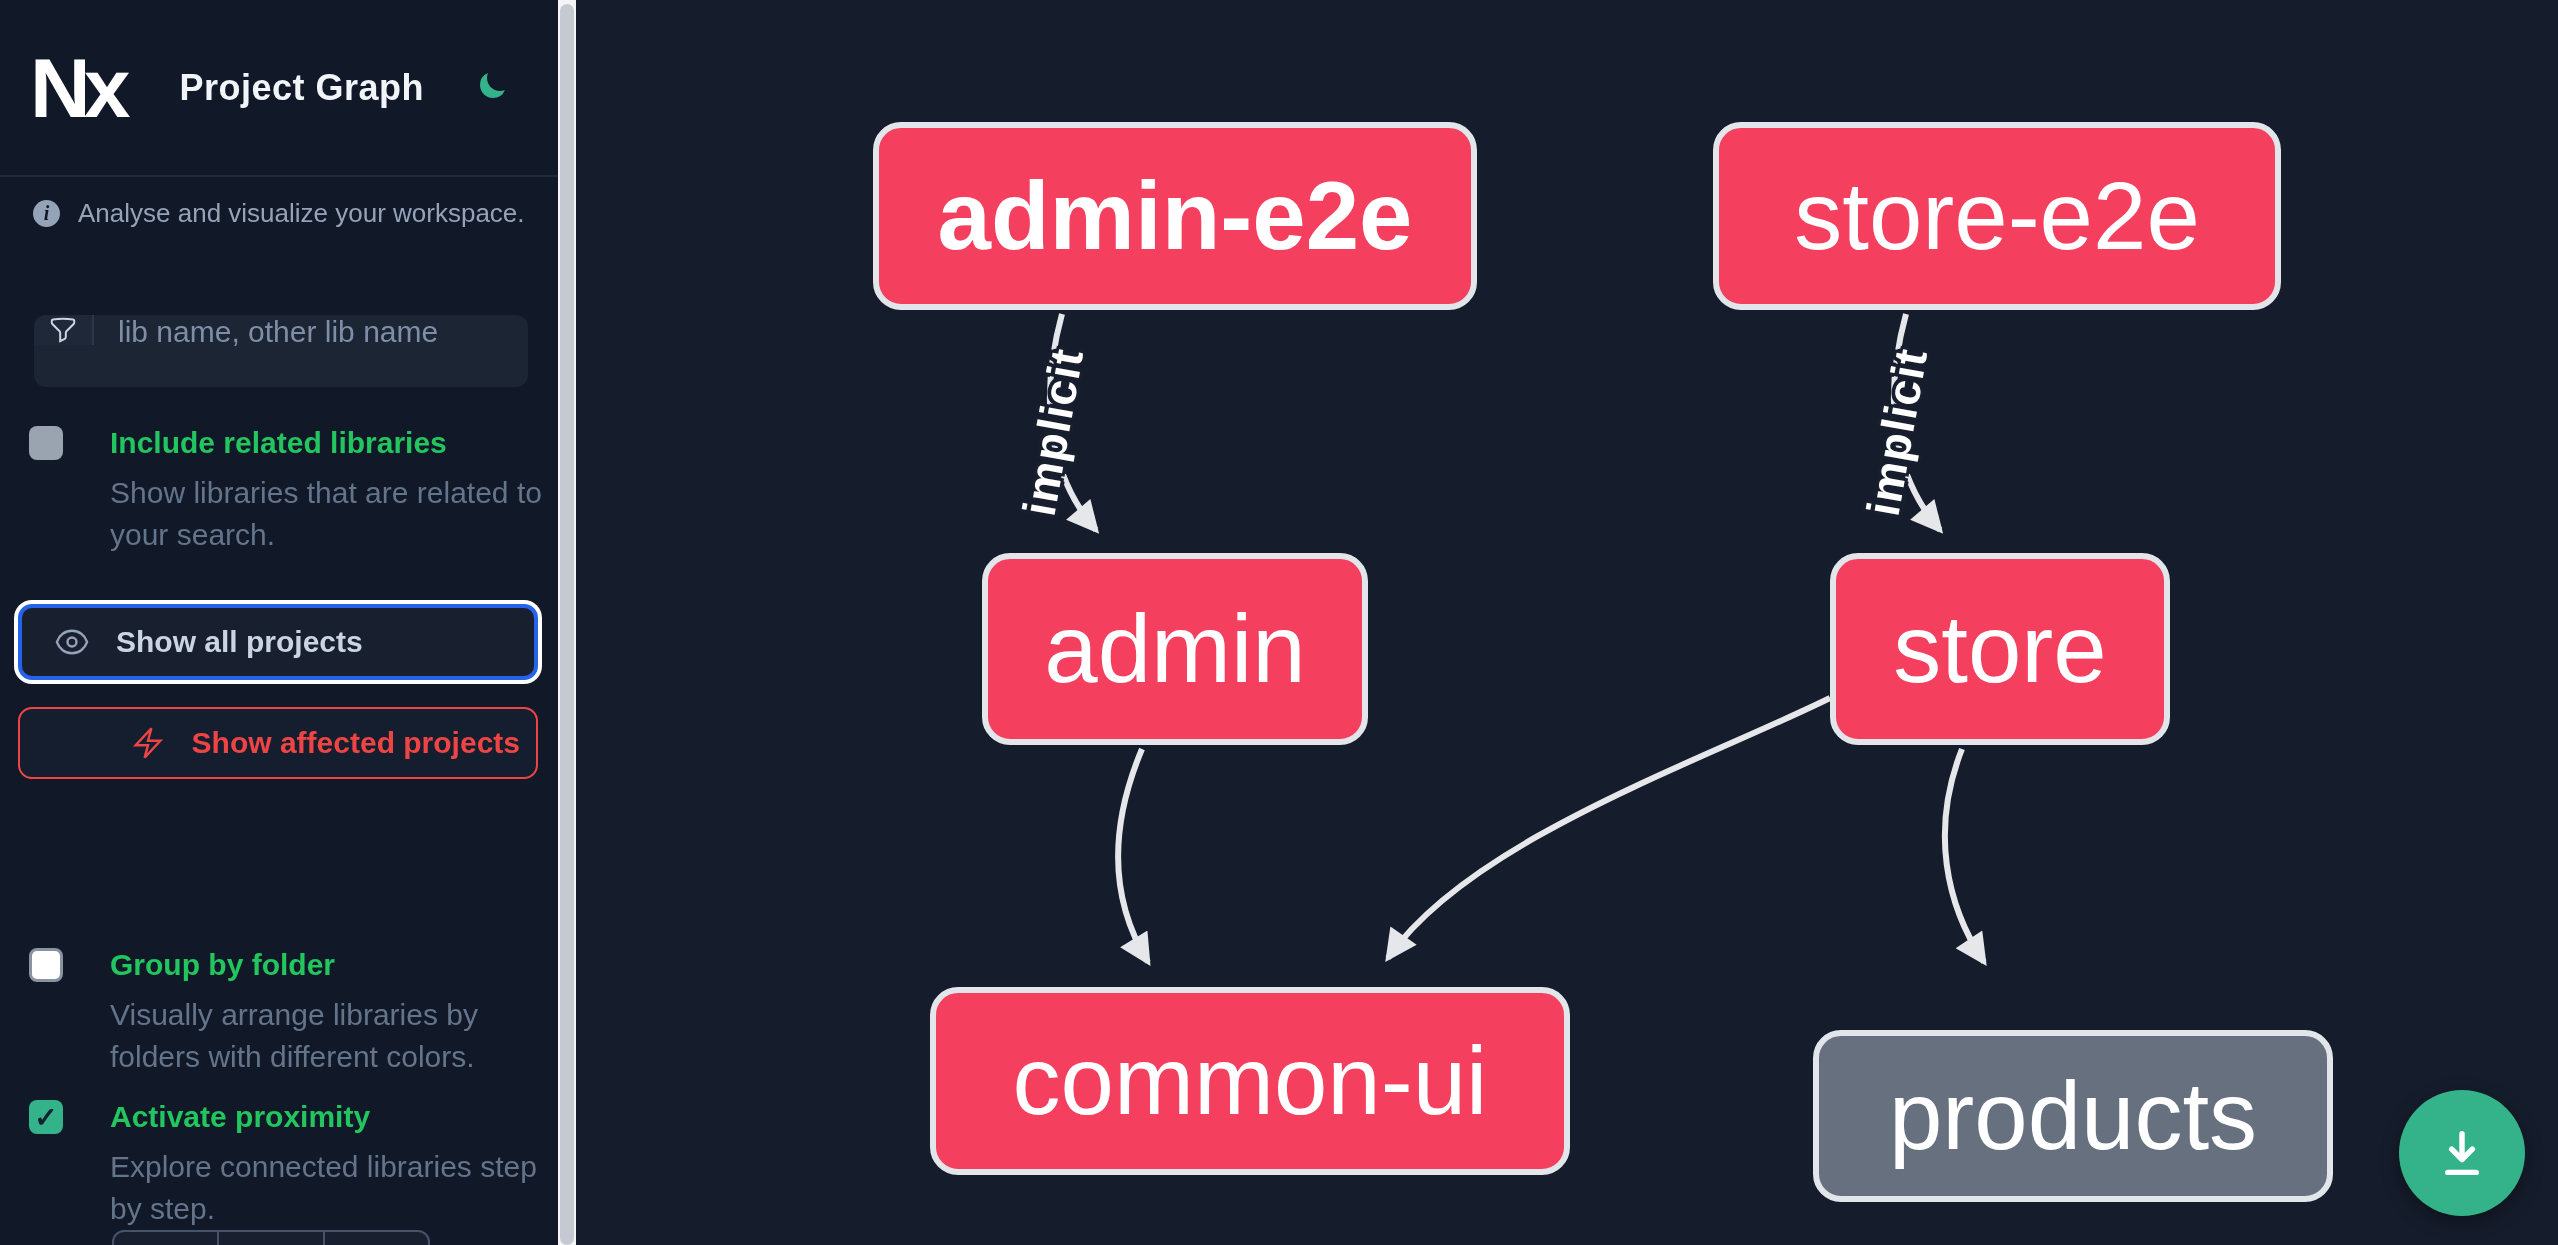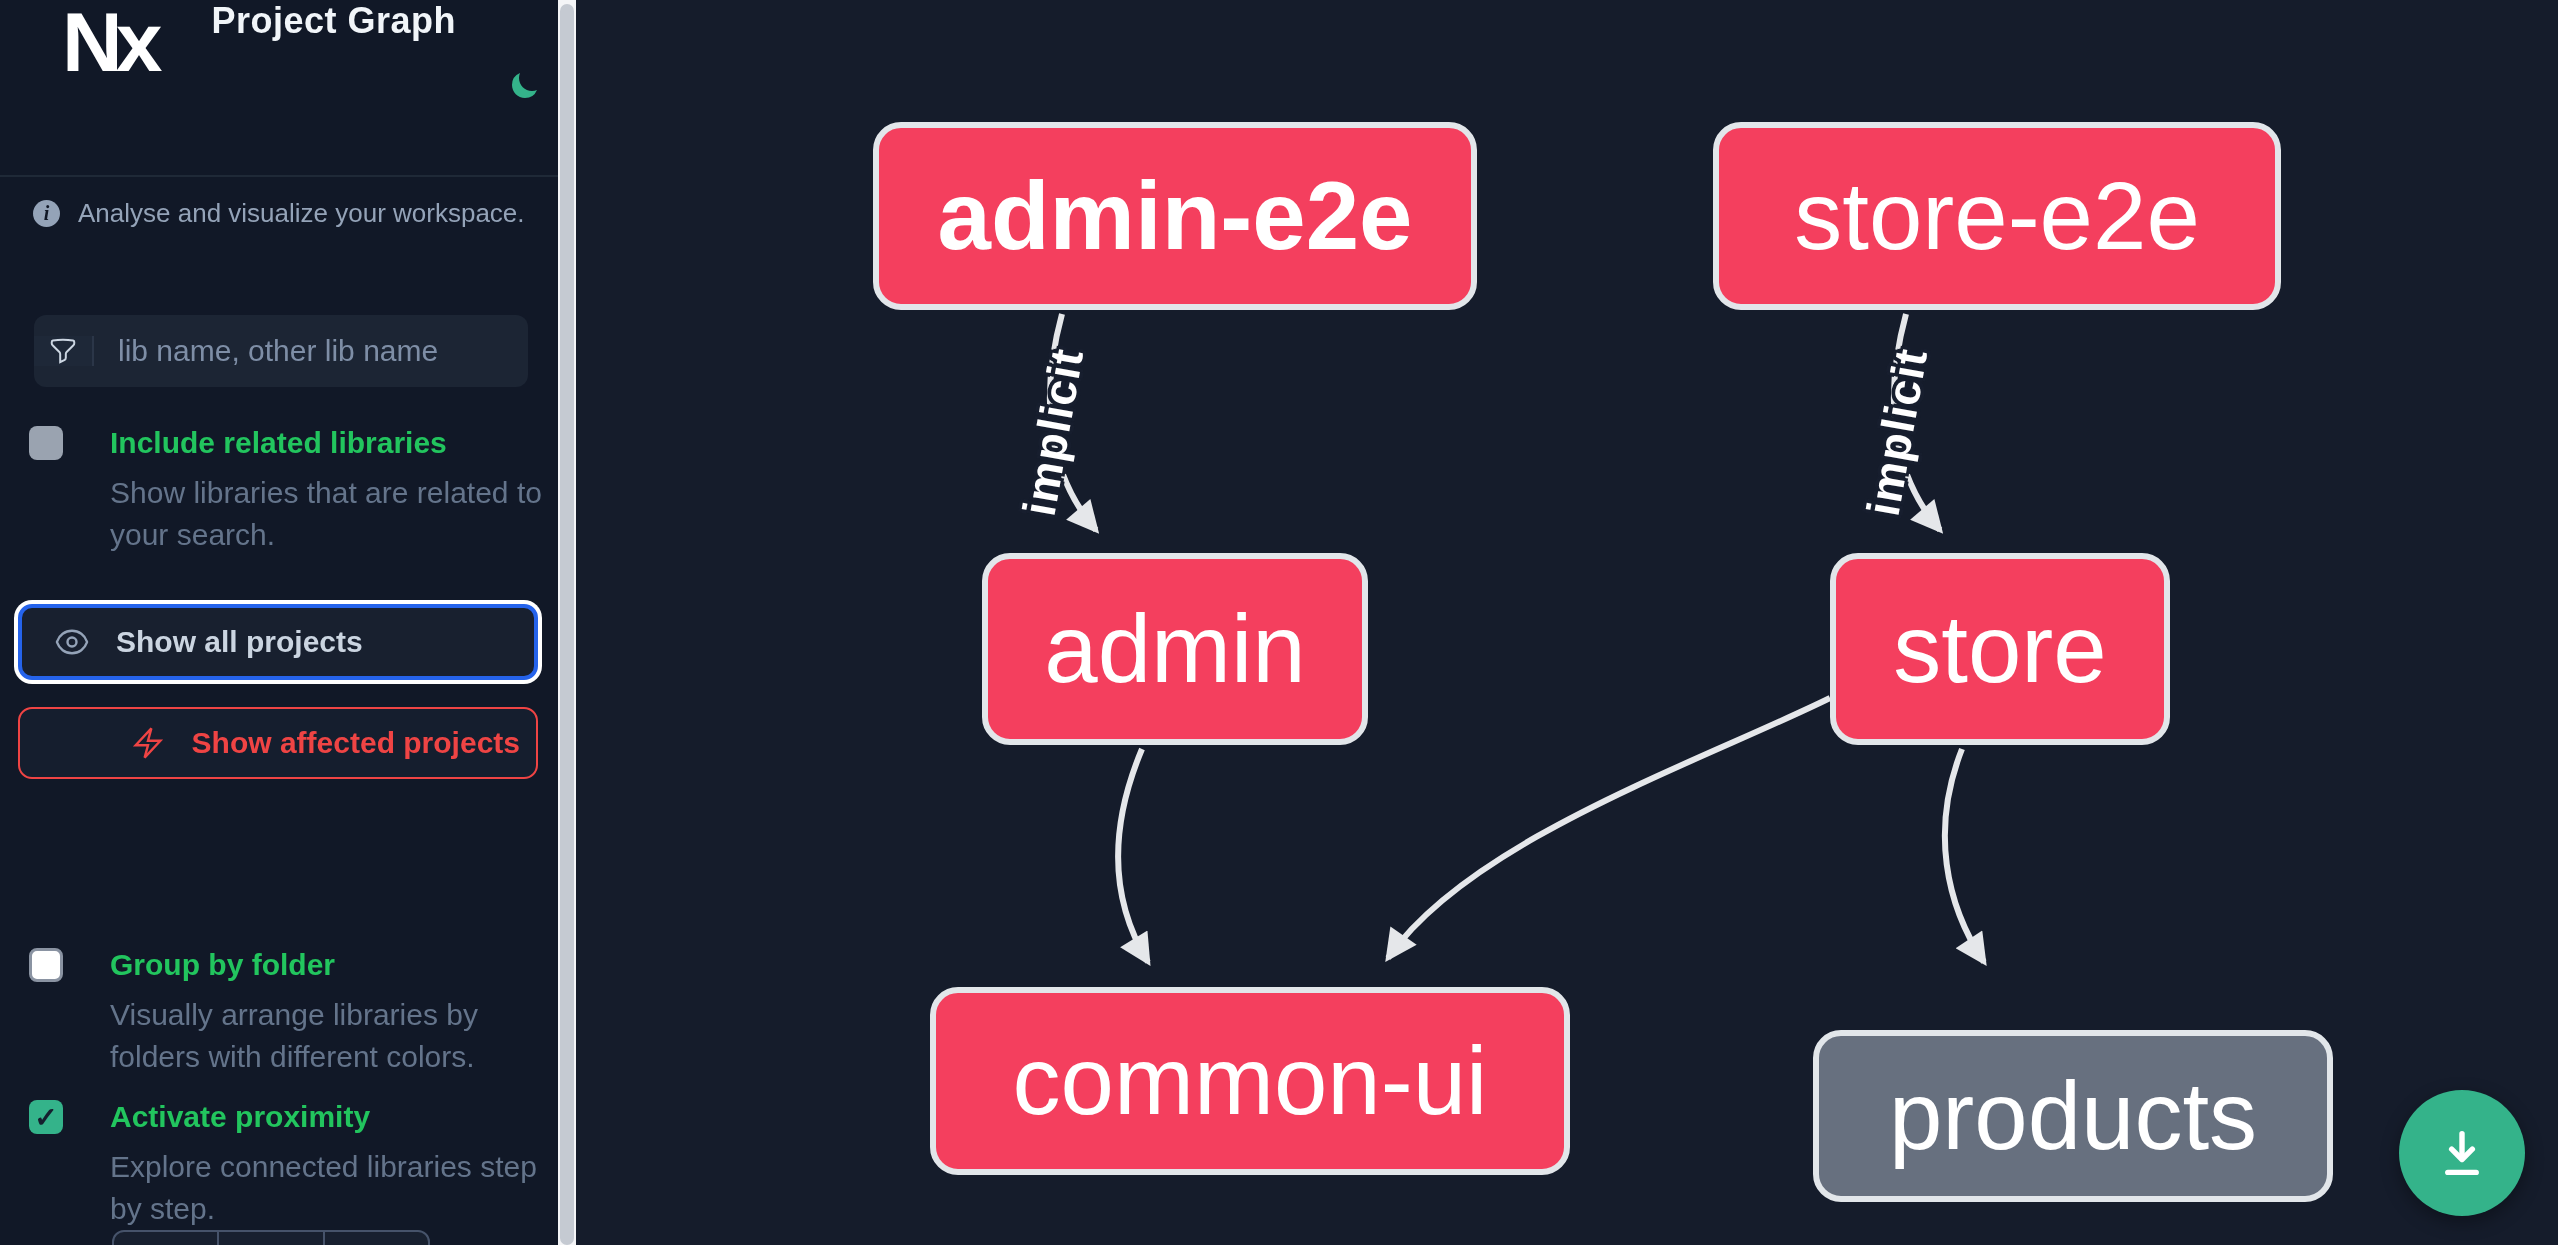--- a/index.html
+++ b/index.html
@@ -1,31 +1,31 @@
 <!DOCTYPE html>
 <html><head>
 <meta charset="utf-8">
 <style>
   html,body{margin:0;padding:0;background:#0b101d;}
   #app{position:relative;width:2558px;height:1245px;overflow:hidden;
        font-family:"Liberation Sans",sans-serif;-webkit-font-smoothing:antialiased;}
   
   #sidebar{position:absolute;left:0;top:0;width:558px;height:1245px;background:#111827;}
-  .side-header{position:absolute;left:0;top:0;width:558px;height:175px;display:flex;
-               border-bottom:2px solid #1f2937;padding-left:32px;}
+  .side-header{position:absolute;left:0;top:0;width:558px;height:175px;display:flex;align-items:center;
+               border-bottom:2px solid #1f2937;}
   .nx-logo{margin-left:30px;color:#ffffff;font-weight:800;font-size:84px;letter-spacing:-7px;line-height:1;}
   .app-title{margin-left:56px;color:#f1f5f9;font-size:36px;font-weight:600;letter-spacing:.5px;}
   .moon{position:absolute;right:50px;top:70px;width:32px;height:32px;}
   .info-row{position:absolute;left:33px;top:198px;display:flex;align-items:center;gap:18px;}
   .info-icon{width:27px;height:27px;border-radius:50%;background:#94a3b8;color:#111827;
              display:flex;align-items:center;justify-content:center;
              font-family:"Liberation Serif",serif;font-weight:700;font-style:italic;font-size:20px;}
   .tagline{color:#94a3b8;font-size:26px;}
   .search{position:absolute;left:34px;top:315px;width:494px;height:72px;background:#1c2534;
-          border-radius:12px;display:flex;align-items:center;overflow:hidden;}
+          border-radius:12px;display:flex;align-items:flex-start;overflow:hidden;}
   .search-icon-cell{width:62px;display:flex;align-items:center;justify-content:center;
                     border-right:2px solid #2b3648;background:#1e2838;}
   .search input{flex:1;background:transparent;border:none;outline:none;color:#cbd5e1;
                 font-size:30px;padding:0 24px;font-family:"Liberation Sans",sans-serif;}
   .search input::placeholder{color:#7e8ea6;}
   .toggle{position:absolute;left:29px;width:500px;}
   .chk{position:absolute;left:0;top:2px;width:34px;height:34px;border-radius:8px;}
   .chk.gray{background:#9aa3b0;}
   .chk.white{background:#ffffff;border:3px solid #8a93a2;box-sizing:border-box;}
   .chk.green{background:#34b38a;color:#15202f;display:flex;align-items:center;justify-content:center;

